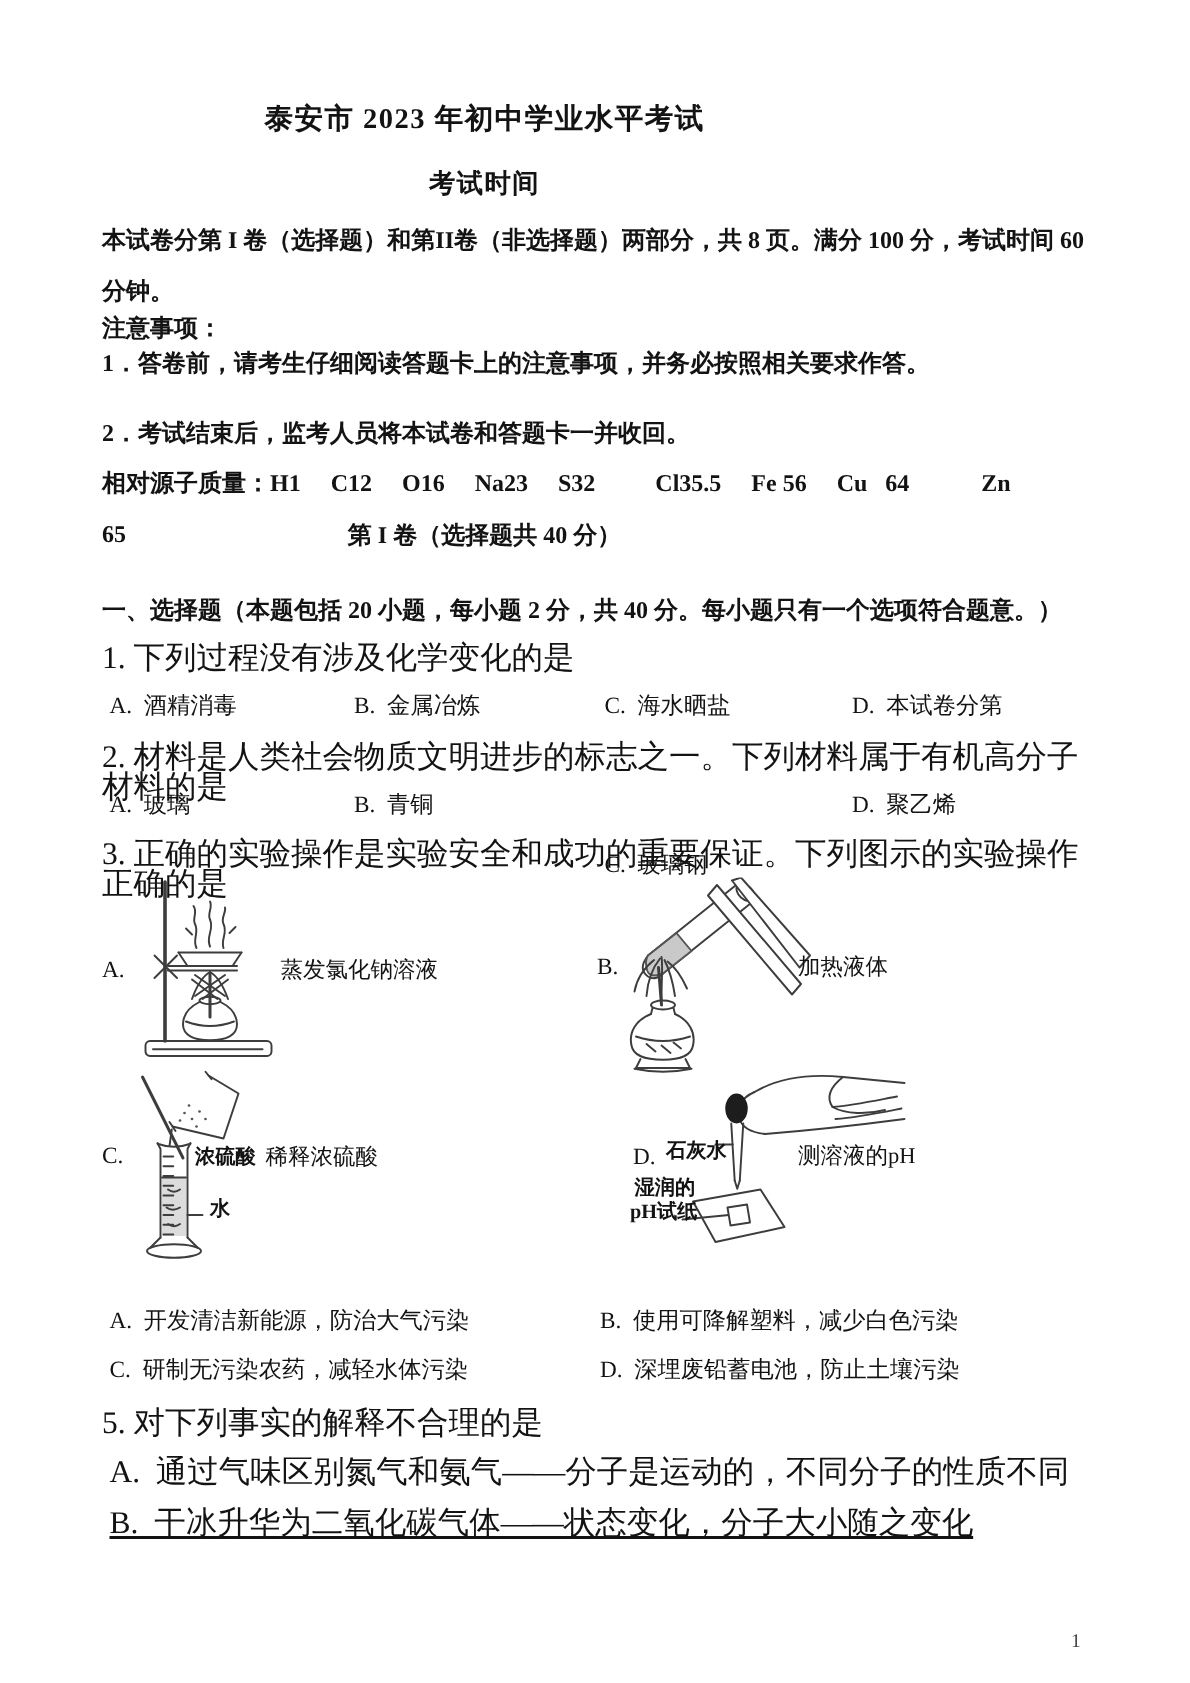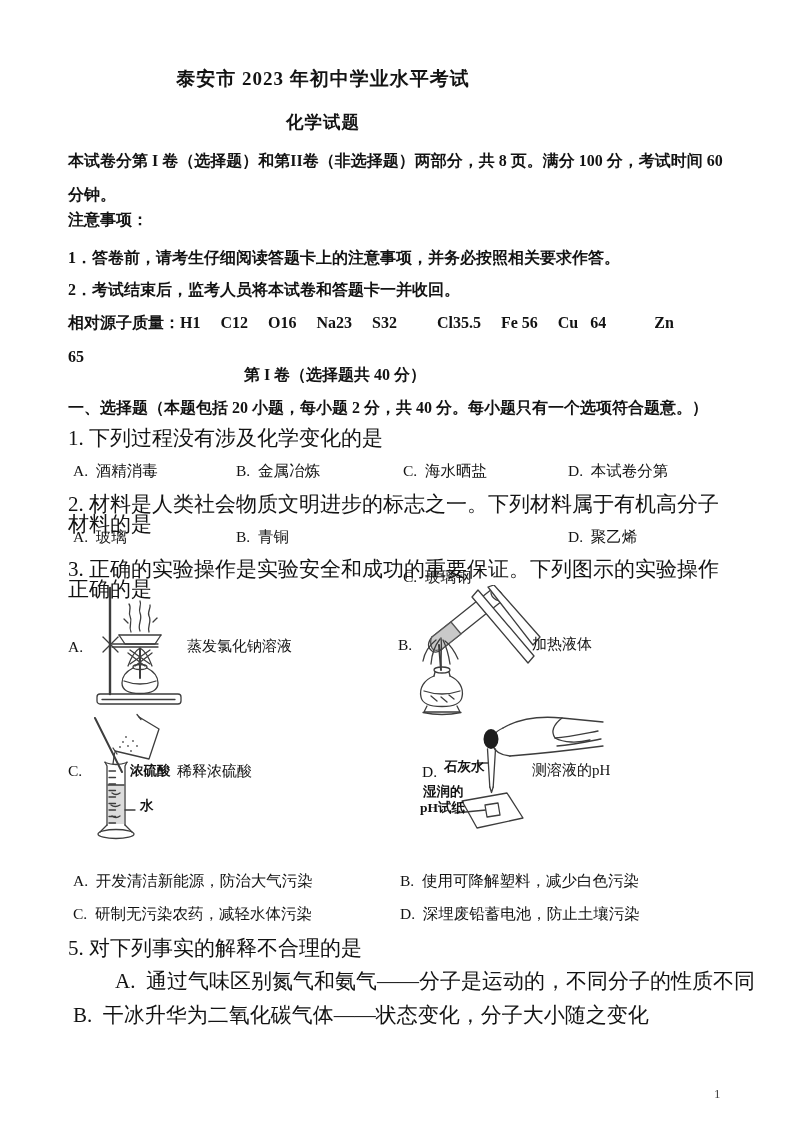--- a/index.html
+++ b/index.html
@@ -21,31 +21,31 @@
   .pageno{font-size:13px;color:#444;}
   .dg line,.dg path,.dg polygon,.dg rect,.dg ellipse,.dg circle{
     stroke:#3d3d3d;stroke-width:1.3;fill:none;stroke-linecap:round;stroke-linejoin:round;}
 </style>
 </head>
 <body>
 
 <div class="page">
 
   <div class="abs center title b" style="top:66px;">泰安市 2023 年初中学业水平考试</div>
-  <div class="abs center subtitle b" style="top:110px;">化学试题</div>
+  <div class="abs center subtitle b" style="top:110px;">考试时间</div>
 
   <div class="abs body16 b pre" style="left:68px;top:144px;width:675px;">本试卷分第 I 卷（选择题）和第II卷（非选择题）两部分，共 8 页。满分 100 分，考试时间 60
 分钟。</div>
   <div class="abs body16 b" style="left:68px;top:203px;">注意事项：</div>
-  <div class="abs body16 b pre" style="left:68px;top:241px;width:675px;">1．答卷前，请考生仔细阅读答题卡上的注意事项，并务必按照相关要求作答。</div>
+  <div class="abs body16 b pre" style="left:68px;top:226px;width:675px;">1．答卷前，请考生仔细阅读答题卡上的注意事项，并务必按照相关要求作答。</div>
   <div class="abs body16 b pre" style="left:68px;top:273px;width:675px;">2．考试结束后，监考人员将本试卷和答题卡一并收回。</div>
   <div class="abs body16 b pre" style="left:68px;top:306px;width:675px;">相对源子质量：H1     C12     O16     Na23     S32          Cl35.5     Fe 56     Cu   64            Zn
 65</div>
 
-  <div class="abs center body16 b" style="top:358px;padding-left:12px;">第 I 卷（选择题共 40 分）</div>
+  <div class="abs center body16 b" style="top:341px;">第 I 卷（选择题共 40 分）</div>
   <div class="abs body16 b" style="left:68px;top:391px;">一、选择题（本题包括 20 小题，每小题 2 分，共 40 分。每小题只有一个选项符合题意。）</div>
 
   <div class="abs q content" style="top:428px;">1. 下列过程没有涉及化学变化的是</div>
   <div class="abs row" style="top:461px;height:20px;">
     <span class="opt" style="left:5px;">A.  酒精消毒</span>
     <span class="opt" style="left:168px;">B.  金属冶炼</span>
     <span class="opt" style="left:335px;">C.  海水晒盐</span>
     <span class="opt" style="left:500px;">D.  本试卷分第</span>
   </div>
 
@@ -215,17 +215,17 @@
   <div class="abs row" style="top:871px;height:20px;">
     <span class="opt" style="left:5px;">A.  开发清洁新能源，防治大气污染</span>
     <span class="opt" style="left:332px;">B.  使用可降解塑料，减少白色污染</span>
   </div>
   <div class="abs row" style="top:904px;height:20px;">
     <span class="opt" style="left:5px;">C.  研制无污染农药，减轻水体污染</span>
     <span class="opt" style="left:332px;">D.  深埋废铅蓄电池，防止土壤污染</span>
   </div>
 
   <div class="abs q content" style="top:938px;">5. 对下列事实的解释不合理的是</div>
-  <div class="abs q content" style="left:73px;top:971px;margin-left:42px;">A.  通过气味区别氮气和氨气——分子是运动的，不同分子的性质不同</div>
-  <div class="abs q content" style="left:73px;top:1005px;">B.  干冰升华为二氧化碳气体——状态变化，分子大小随之变化</div>
+  <div class="abs q content" style="left:73px;top:971px;">A.  通过气味区别氮气和氨气——分子是运动的，不同分子的性质不同</div>
+  <div class="abs q content" style="left:73px;top:1005px;text-decoration:underline;">B.  干冰升华为二氧化碳气体——状态变化，分子大小随之变化</div>
 
   <div class="abs pageno" style="left:714px;top:1086px;">1</div>
 </div>
 
 </body></html>

